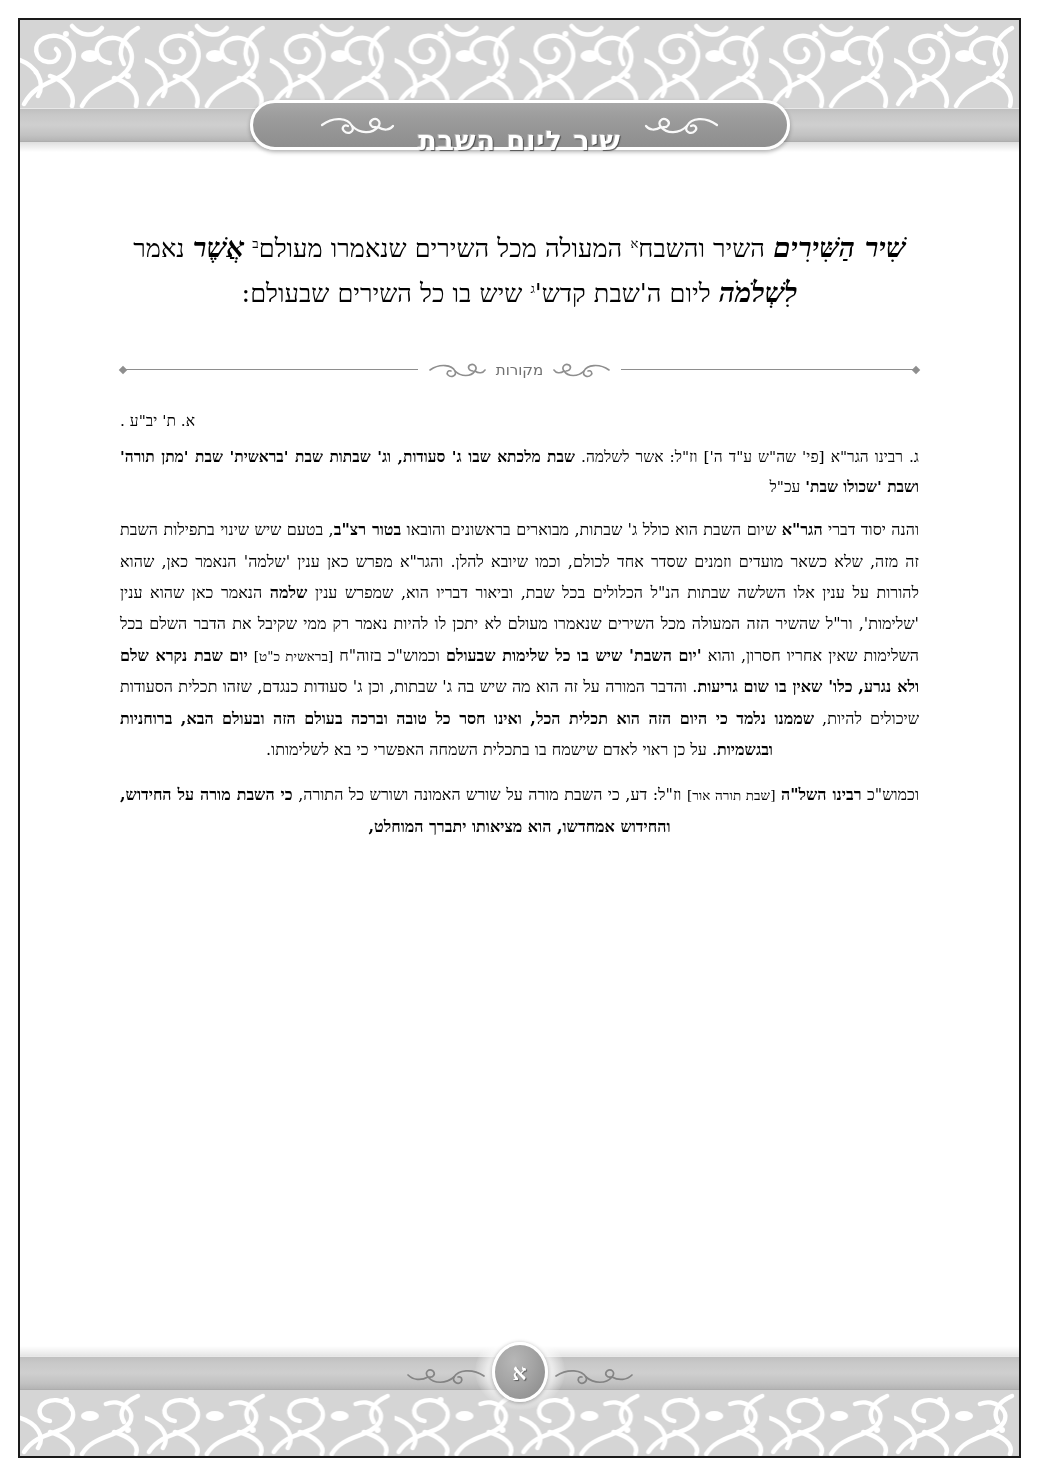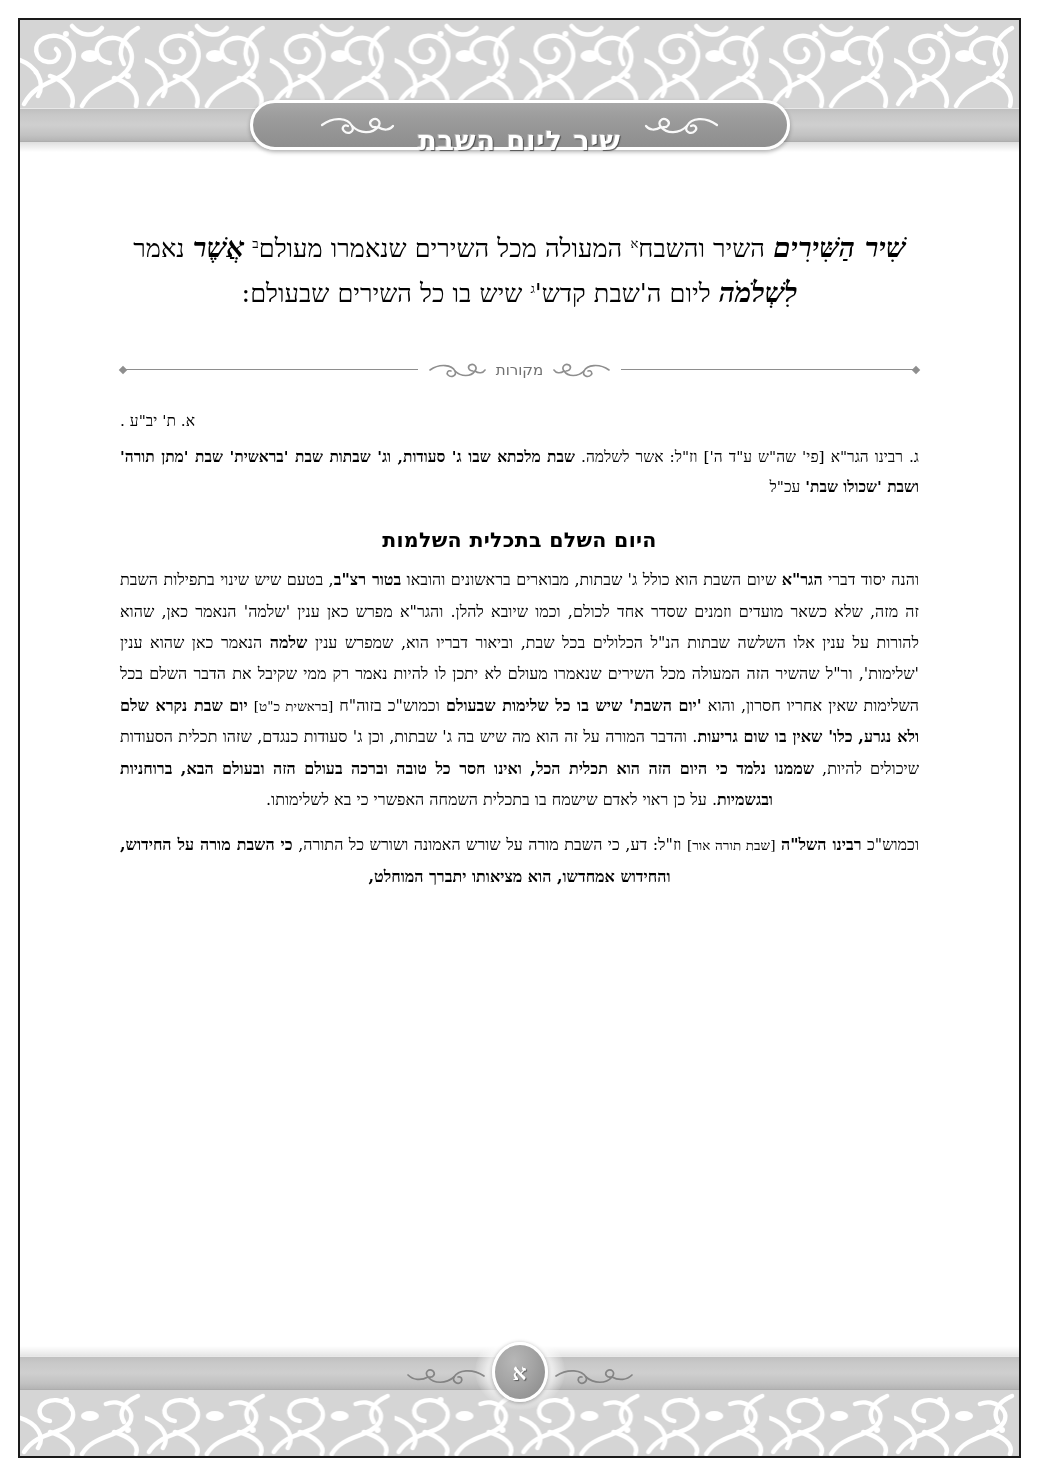--- a/index.html
+++ b/index.html
@@ -357,21 +357,20 @@
       </span>
       <span class="divider-rule r-left"></span>
     </div>
 
     <div class="sources">
         <div class="source-item ta"><span>א. ת' יב"ע .</span></div>
         <div class="source-item"><span>ג. רבינו הגר"א [פי' שה"ש ע"ד ה'] וז"ל: אשר לשלמה. </span><b>שבת מלכתא שבו ג' סעודות, וג' שבתות שבת 'בראשית' שבת 'מתן תורה' ושבת 'שכולו שבת'</b><span> עכ"ל</span></div>
       </div>
 
     <div class="sections">
-        <h2 class="section-heading">היום השלם בתכלית השלמות</h2>
         <p class="body"><span>והנה יסוד דברי </span><b>הגר"א</b><span> שיום השבת הוא כולל ג' שבתות, מבוארים בראשונים והובאו </span><b>בטור רצ"ב</b><span>, בטעם שיש שינוי בתפילות השבת זה מזה, שלא כשאר מועדים וזמנים שסדר אחד לכולם, וכמו שיובא להלן. והגר"א מפרש כאן ענין 'שלמה' הנאמר כאן, שהוא להורות על ענין אלו השלשה שבתות הנ"ל הכלולים בכל שבת, וביאור דבריו הוא, שמפרש ענין </span><b>שלמה</b><span> הנאמר כאן שהוא ענין 'שלימות', ור"ל שהשיר הזה המעולה מכל השירים שנאמרו מעולם לא יתכן לו להיות נאמר רק ממי שקיבל את הדבר השלם בכל השלימות שאין אחריו חסרון, והוא </span><b>'יום השבת' שיש בו כל שלימות שבעולם</b><span> וכמוש"כ בזוה"ח </span><span class="small">[בראשית כ"ט]</span><span> </span><b>יום שבת נקרא שלם ולא נגרע, כלו' שאין בו שום גריעות</b><span>. והדבר המורה על זה הוא מה שיש בה ג' שבתות, וכן ג' סעודות כנגדם, שזהו תכלית הסעודות שיכולים להיות, </span><b>שממנו נלמד כי היום הזה הוא תכלית הכל, ואינו חסר כל טובה וברכה בעולם הזה ובעולם הבא, ברוחניות ובגשמיות</b><span>. על כן ראוי לאדם שישמח בו בתכלית השמחה האפשרי כי בא לשלימותו.</span></p>
         <p class="body"><span>וכמוש"כ </span><b>רבינו השל"ה</b><span> </span><span class="small">[שבת תורה אור]</span><span> וז"ל: דע, כי השבת מורה על שורש האמונה ושורש כל התורה, </span><b>כי השבת מורה על החידוש, והחידוש אמחדשו, הוא מציאותו יתברך המוחלט,</b></p>
       </div>
 
   </div>
 
   <div class="band-shadow band-shadow-bottom"></div>
   <div class="band band-bottom"></div>
 
   <div class="footer-flourish ff-right">

